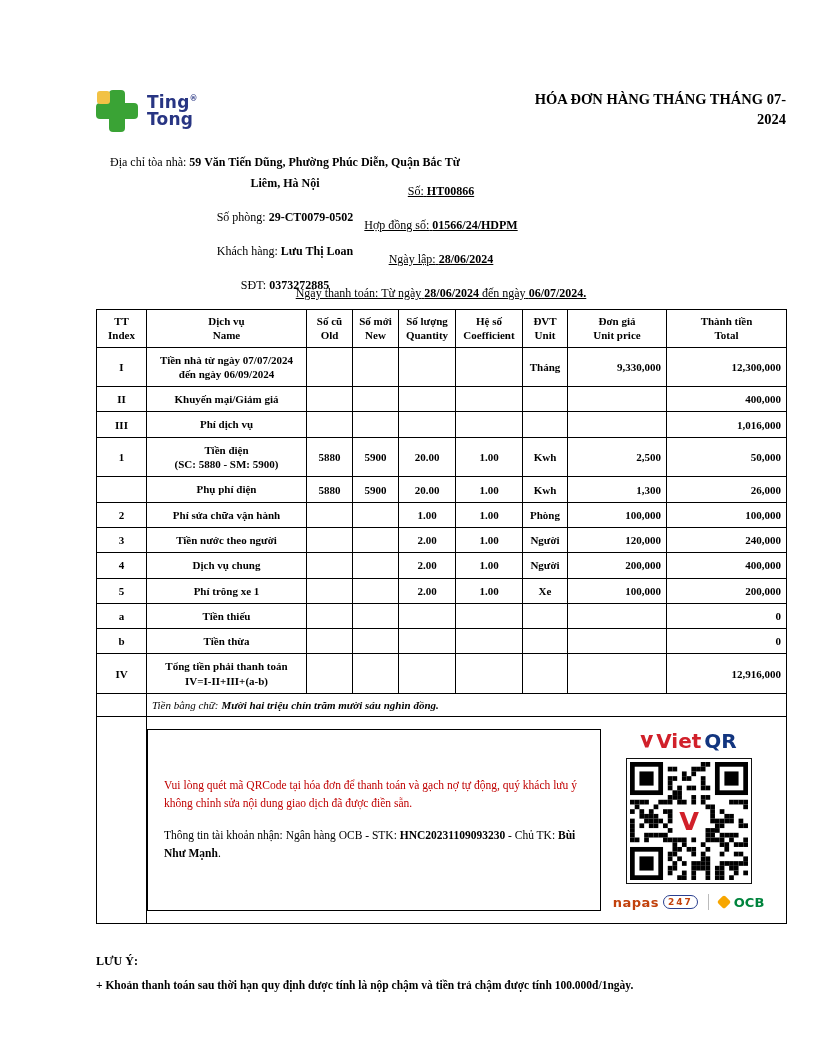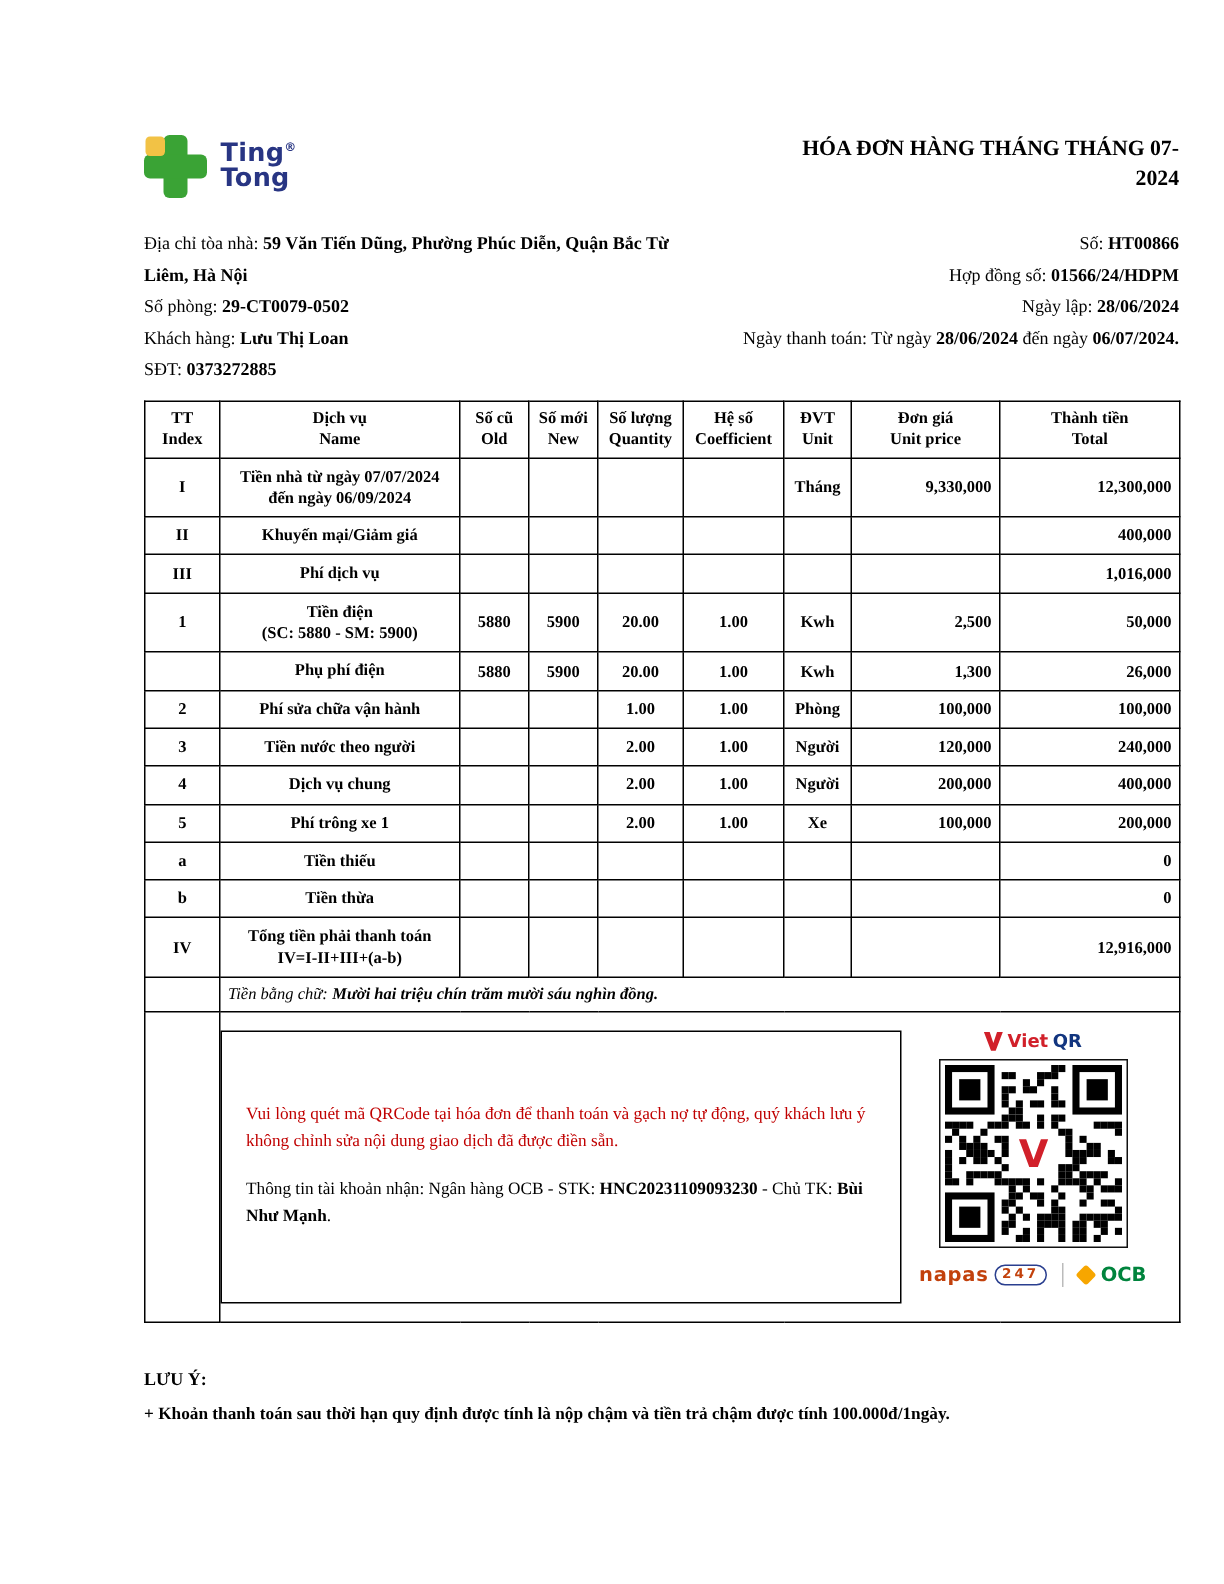--- a/index.html
+++ b/index.html
@@ -16,23 +16,23 @@
   .logo-mark { position: relative; width: 42px; height: 42px; flex: none; }
   .lp { position: absolute; display: block; }
   .lp-v { left: 13px; top: 0; width: 16px; height: 42px; background: #3aa335; border-radius: 4px; }
   .lp-h { left: 0; top: 13px; width: 42px; height: 16px; background: #3aa335; border-radius: 4px; }
   .lp-dot { left: 1px; top: 1px; width: 13px; height: 13px; background: #f2c245; border-radius: 3px; }
   .logo-text { font-family: "DejaVu Sans", "Liberation Sans", sans-serif; font-weight: bold; color: #283583; font-size: 17px; line-height: 1.02; letter-spacing: .2px; }
   .reg { font-size: 8px; vertical-align: super; }
   .title { width: 278px; margin: 2px 0 0 0; font-size: 14.5px; font-weight: bold; text-align: right; line-height: 1.35; }
   
   .info { position: relative; margin-bottom: 10px; font-size: 12px; min-height: 105px; }
-  .info p { margin: 0; line-height: 21px; }
+  .info p { margin: 13px; line-height: 21px; text-align: center; }
   .info-left { width: 378px; }
-  .info-right { position: absolute; top: 0; left: 0; right: 0; text-align: right; }
+  .info-right { position: absolute; top: 16px; left: 0; right: 0; text-align: right; text-decoration: underline; }
   .info b { font-weight: bold; }
   
   .invoice-table { width: 690px; border-collapse: collapse; table-layout: fixed; font-size: 11px; font-weight: bold; }
   .invoice-table th, .invoice-table td { border: 1px solid #000; vertical-align: middle; }
   .invoice-table th { text-align: center; line-height: 1.3; padding: 4px 1px; }
   .invoice-table td { padding: 5px; }
   td.c-tt { text-align: center; }
   td.c-name { text-align: center; line-height: 1.3; }
   td.c-mid { text-align: center; }
   td.c-num { text-align: right; }
@@ -43,21 +43,21 @@
   .qr-row-cell { padding: 12px 10px 12px 0 !important; }
   .qr-flex { display: flex; align-items: stretch; }
   .note-box {
     border: 1px solid #000; width: 454px; min-height: 182px; box-sizing: border-box;
     padding: 2px 16px; display: flex; flex-direction: column; justify-content: center;
     font-weight: normal; font-size: 11.5px; line-height: 1.55; flex: none;
   }
   .note-red { color: #c00000; margin: 0 0 14px 0; }
   .note-acc { margin: 0; }
   .qr-col { flex: 1; display: flex; flex-direction: column; align-items: center; font-weight: normal; }
-  .vietqr { display: flex; align-items: center; gap: 3px; font-family: "DejaVu Sans", "Liberation Sans", sans-serif; font-weight: bold; font-size: 12px; margin-bottom: 5px; }
+  .vietqr { display: flex; align-items: center; gap: 3px; font-family: "DejaVu Sans", "Liberation Sans", sans-serif; font-weight: bold; font-size: 20px; margin-bottom: 5px; }
   .vq-mark { width: 13px; height: 13px; background: #d1202a; clip-path: polygon(0 0,30% 0,50% 60%,70% 0,100% 0,62% 100%,38% 100%); }
   .vq-t1 { color: #d1202a; }
   .vq-t2 { color: #12357f; }
   .qr-frame { border: 1px solid #111; background: #fff; padding: 3px; line-height: 0; }
   .pay-logos { display: flex; align-items: center; gap: 10px; margin-top: 10px; font-family: "DejaVu Sans", "Liberation Sans", sans-serif; }
   .napas { color: #c2410c; font-weight: bold; font-size: 13px; letter-spacing: .5px; display: flex; align-items: center; }
   .napas-badge { margin-left: 4px; font-size: 9px; font-weight: bold; border: 1px solid #2a3f8f; border-radius: 7px; padding: 1px 4px; letter-spacing: 2px; }
   .logo-divider { width: 1px; height: 16px; background: #bbb; }
   .ocb { display: flex; align-items: center; gap: 5px; font-weight: bold; font-size: 13px; color: #00843d; }
   .ocb-diamond { width: 10px; height: 10px; background: #f7a600; transform: rotate(45deg); border-radius: 2px; }

